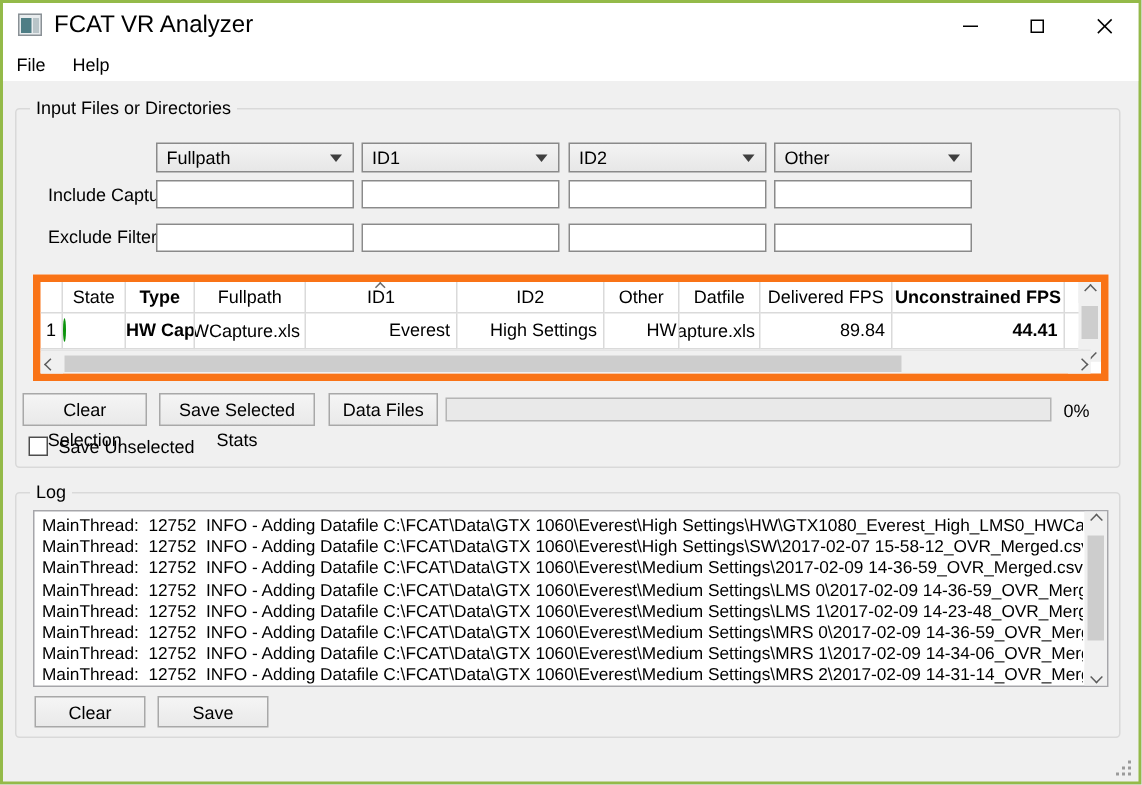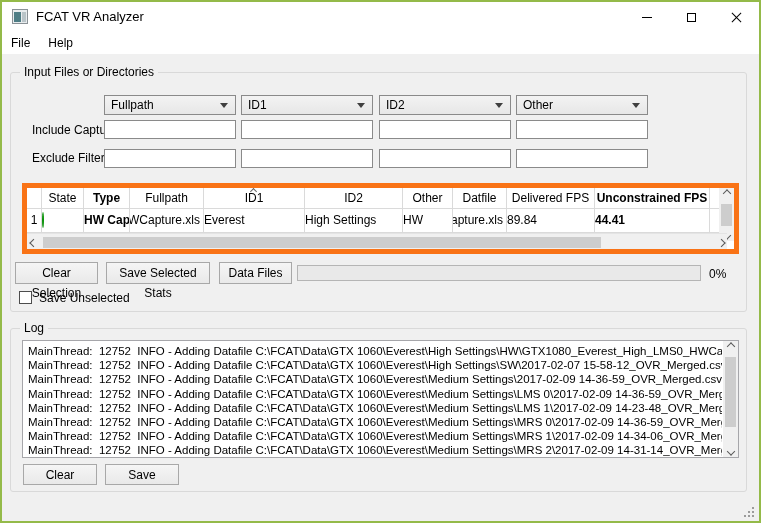--- a/index.html
+++ b/index.html
@@ -8,21 +8,21 @@
   .window {
     position:relative; width:761px; height:523px;
     background:#f0f0f0; border:2px solid #94ba49;
     overflow:hidden; font-size:12px; color:#000;
   }
   
   .titlebar { position:absolute; left:0; top:0; width:757px; height:30px; background:#ffffff; }
   .app-icon { position:absolute; left:10px; top:7px; width:16px; height:15px; border:1px solid #8a9196; background:#e8ecee; }
   .app-icon .pane-a { position:absolute; left:1px; top:2px; width:7px; height:10px; background:#4e7d85; }
   .app-icon .pane-b { position:absolute; left:9px; top:2px; width:4px; height:10px; background:#b9c4c8; }
-  .title-text { position:absolute; left:34px; top:0; height:30px; line-height:30px; font-size:13px; }
+  .title-text { position:absolute; left:34px; top:0; height:30px; line-height:30px; font-size:16px; }
   .win-controls { position:absolute; right:0; top:0; height:30px; display:flex; }
   .win-btn { width:45px; height:30px; display:flex; align-items:center; justify-content:center; }
   .glyph-min { width:10px; height:0; border-top:1px solid #000; }
   .glyph-max { width:9px; height:9px; border:1px solid #000; background:#fff; }
   .glyph-close { position:relative; width:11px; height:11px; }
   .glyph-close:before, .glyph-close:after { content:""; position:absolute; left:-1px; top:5px; width:13px; height:1px; background:#000; }
   .glyph-close:before { transform:rotate(45deg); }
   .glyph-close:after  { transform:rotate(-45deg); }
   
   .menubar { position:absolute; left:0; top:30px; width:757px; height:22px; background:#ffffff; display:flex; align-items:center; }
@@ -49,21 +49,21 @@
   .c1 { width:42px; }
   .c2 { width:46px; text-align:center;font-weight:bold; }
   .c3 { width:74px; }
   .c4 { width:101px; }
   .c5 { width:98px; }
   .c6 { width:50px; }
   .c7 { width:54px; }
   .c8 { width:88px; }
   .c9 { width:115px;font-weight:bold; }
   .c10 { flex:1; border-right:none; }
-  .num-right { text-align:left; padding-right:4px; }
+  .num-right { text-align:right; padding-right:4px; }
   .clip-left { direction:rtl; text-align:right; padding-right:3px; }
   .state-dot { width:13px; height:13px; border-radius:50%; margin:5px auto 0;
     background:radial-gradient(circle at 35% 30%, #8cff8c, #17d117); border:1px solid #0c930c; }
   .sort-arrow { position:absolute; left:50%; top:1px; margin-left:-3px; width:5px; height:5px;
     border-left:1px solid #6a6a6a; border-bottom:1px solid #6a6a6a; transform:rotate(135deg); }
   .partial-state { position:absolute; left:53px; top:49px; width:10px; height:4px; background:#2a2a2a; border-radius:5px 5px 0 0; }
   
   .sb { position:absolute; background:#f0f0f0; }
   .sb-btn { position:absolute; display:flex; align-items:center; justify-content:center; background:#f0f0f0; }
   .sb-thumb { position:absolute; background:#cdcdcd; }

